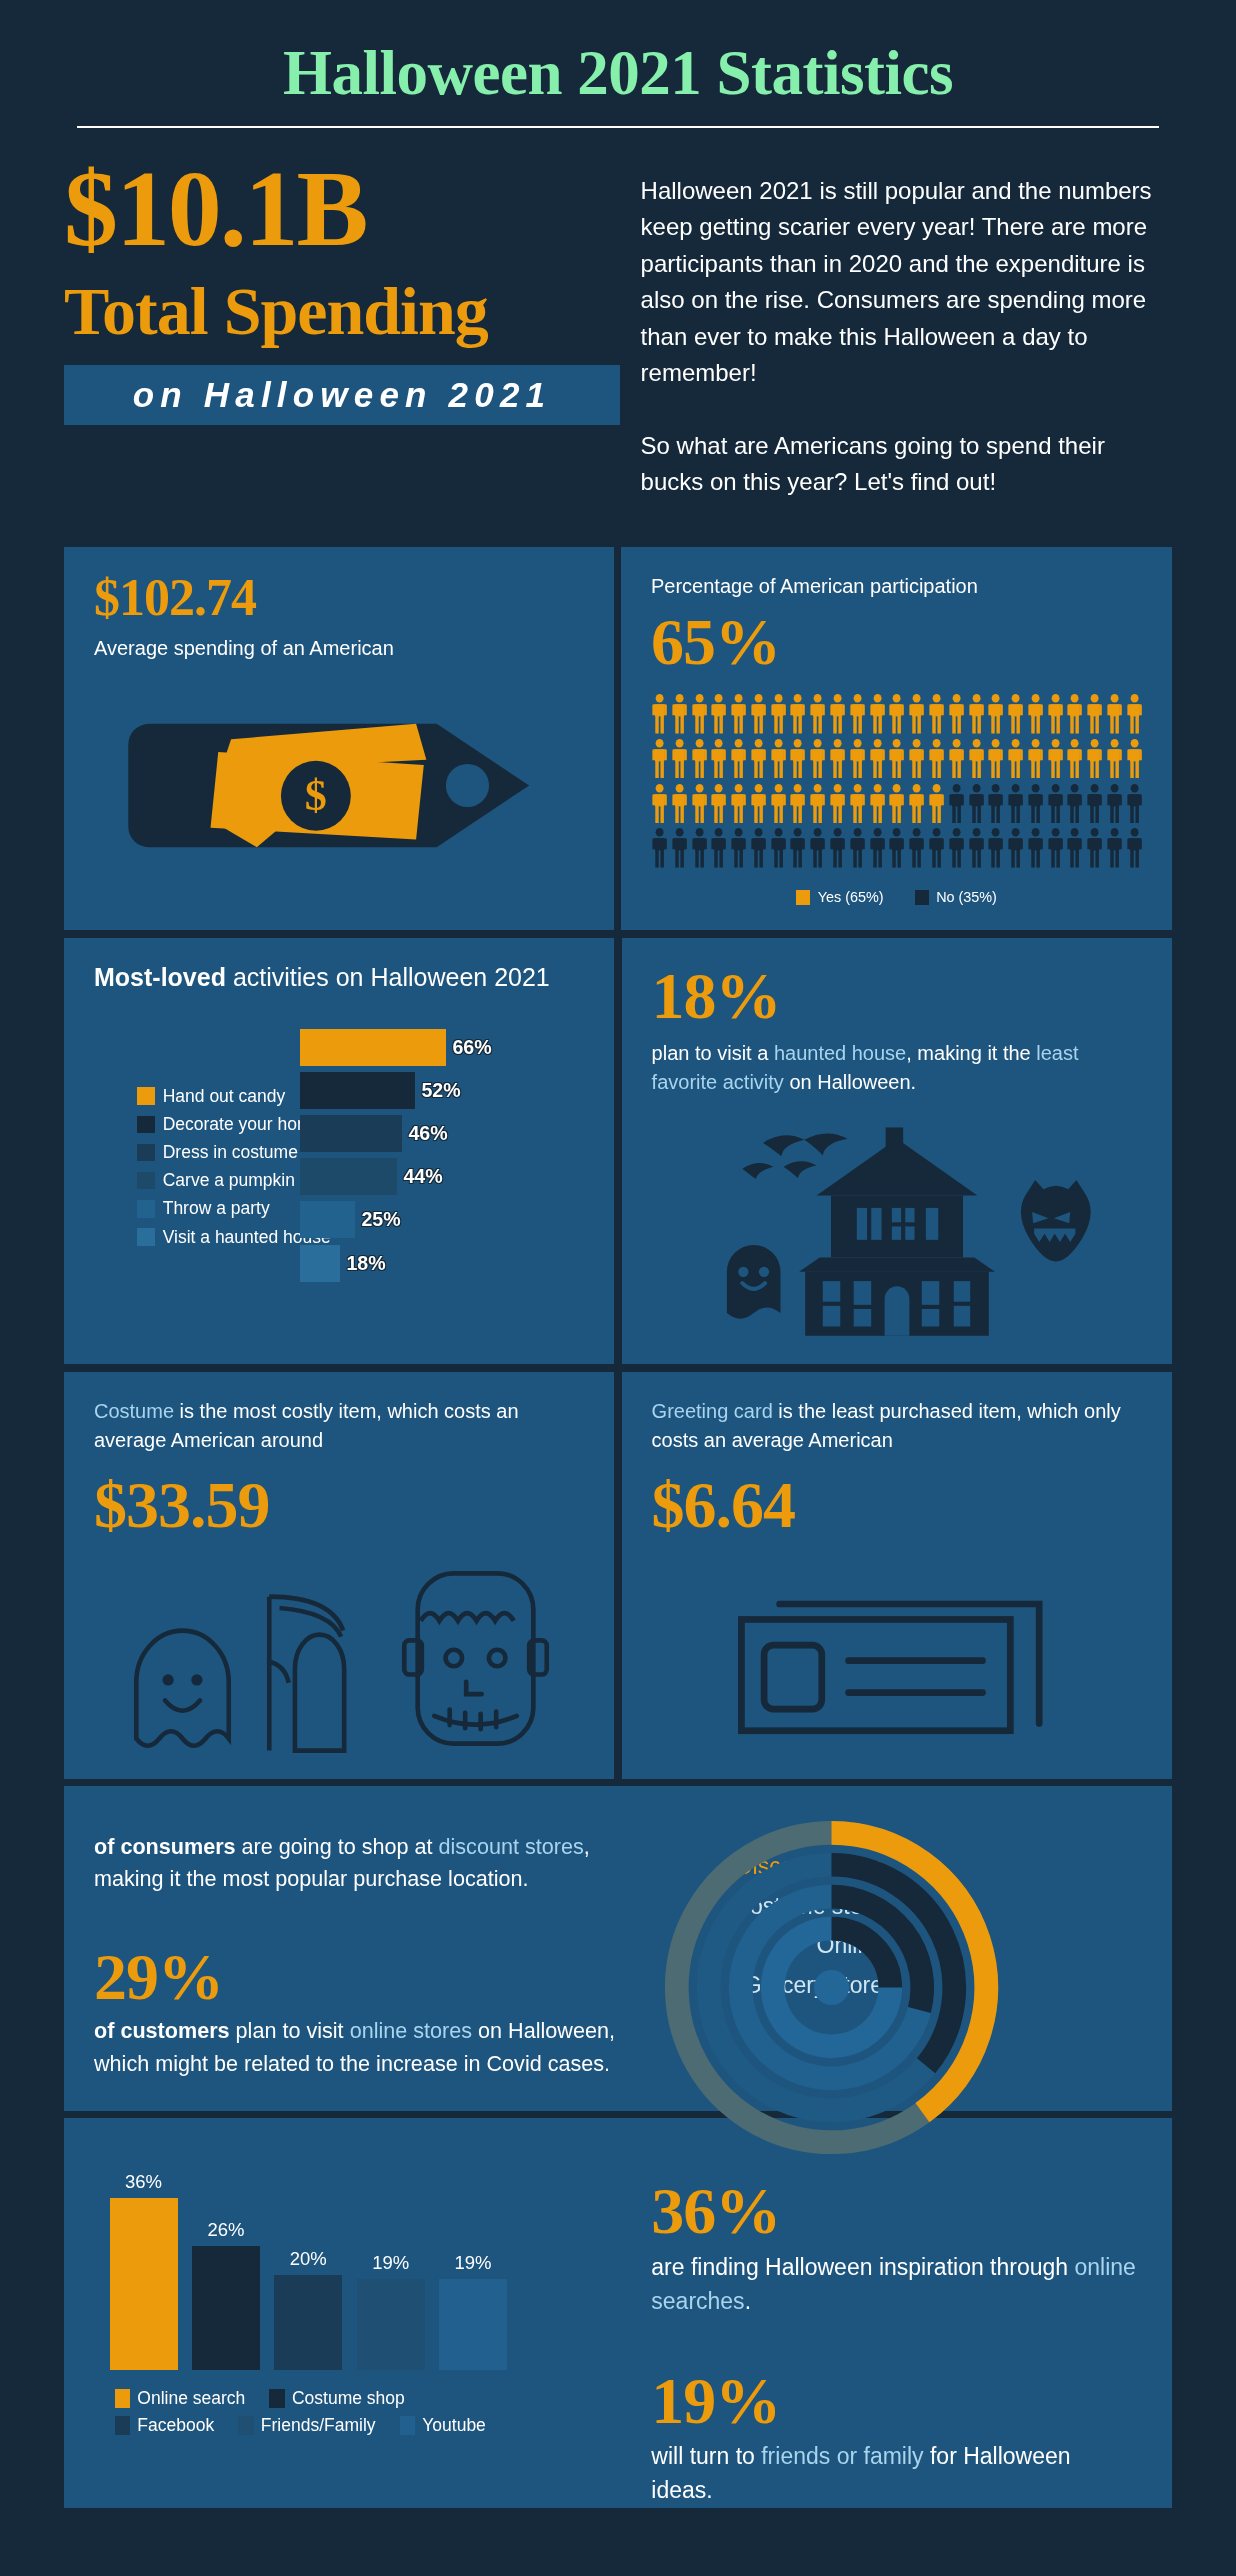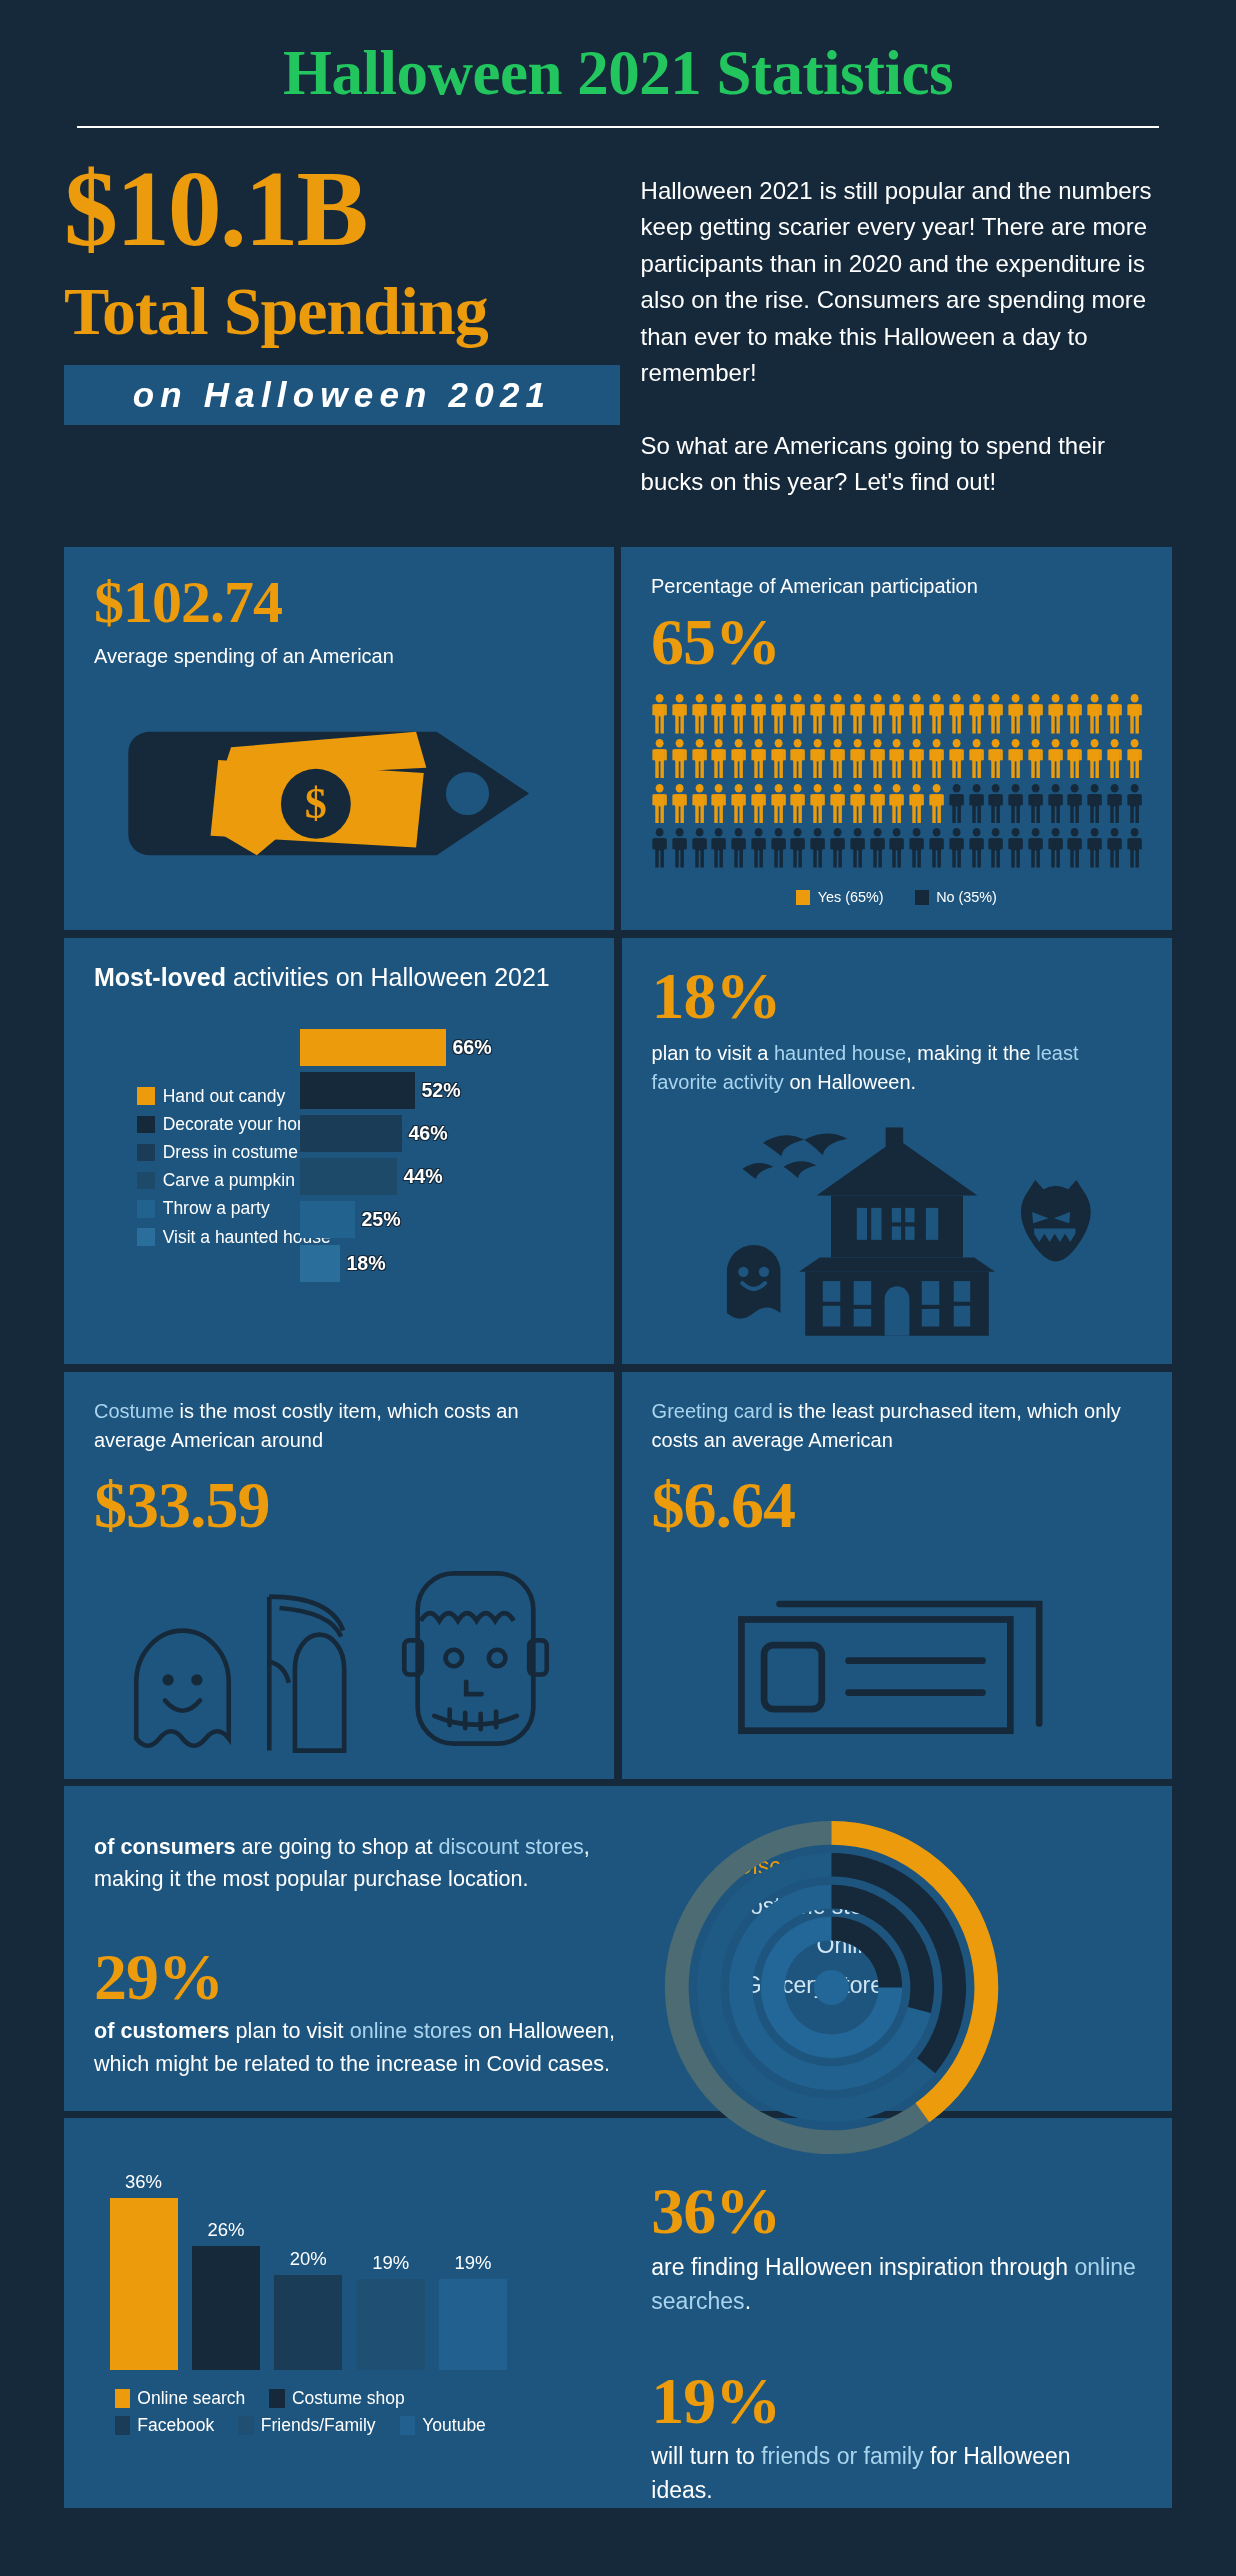--- a/index.html
+++ b/index.html
@@ -14,21 +14,21 @@
   .page{position:relative;width:1236px;height:3099px;}
 
   
   .header{padding-top:40px;text-align:center;}
   .title{
     font-family:"Liberation Serif", serif;
     font-weight:700;
     font-size:63px;
     letter-spacing:-0.5px;
     line-height:1.05;
-    color:#22c55e;
+    color:#86efac;
   }
   .title-rule{
     width:1082px;height:2.6px;background:#ffffff;
     margin:19.6px auto 0 auto;
   }
 
   
   .hero{display:flex;margin:30px 64px 0 64px;}
   .hero-left{width:562px;}
   .hero-right{width:541px;padding-top:14.4px;padding-left:20.6px;}
@@ -69,21 +69,21 @@
   .row{display:flex;margin:0 64px;gap:7.2px;}
   .row-gap{height:7.2px;}
   .card{background:#1e557e;box-sizing:border-box;}
   .card.half{width:551px;}
   .card.full{width:1109px;}
 
   .pad{padding:25px 30px;}
 
   .orange-xl{
     font-family:"Liberation Serif", serif;font-weight:700;
-    color:#eb9b0b;font-size:60px;line-height:1;letter-spacing:-1px;
+    color:#eb9b0b;font-size:52px;line-height:1;letter-spacing:-1px;
   }
   .orange-lg{
     font-family:"Liberation Serif", serif;font-weight:700;
     color:#eb9b0b;font-size:66px;line-height:1;letter-spacing:-1px;
   }
   .white-md{font-size:20px;color:#ffffff;line-height:1.45;}
   .lightblue{color:#a9d4ee;}
 
   
   .tag-wrap{margin-top:30px;display:flex;justify-content:center;}

